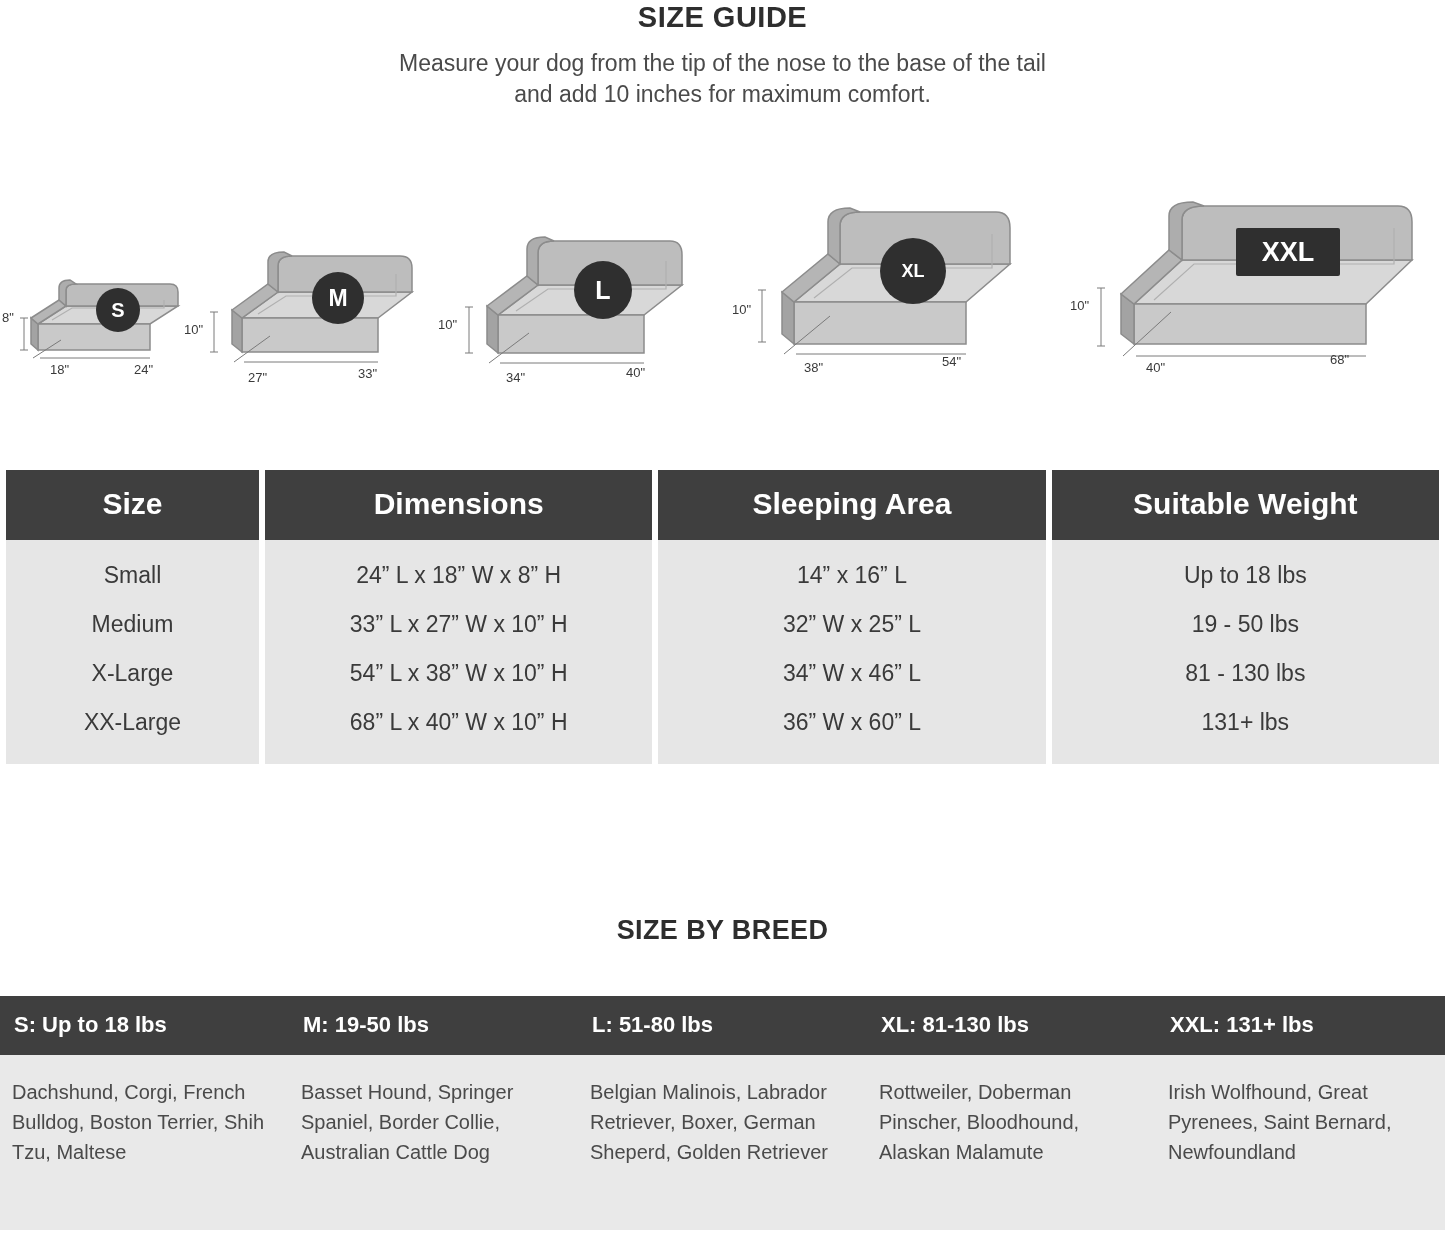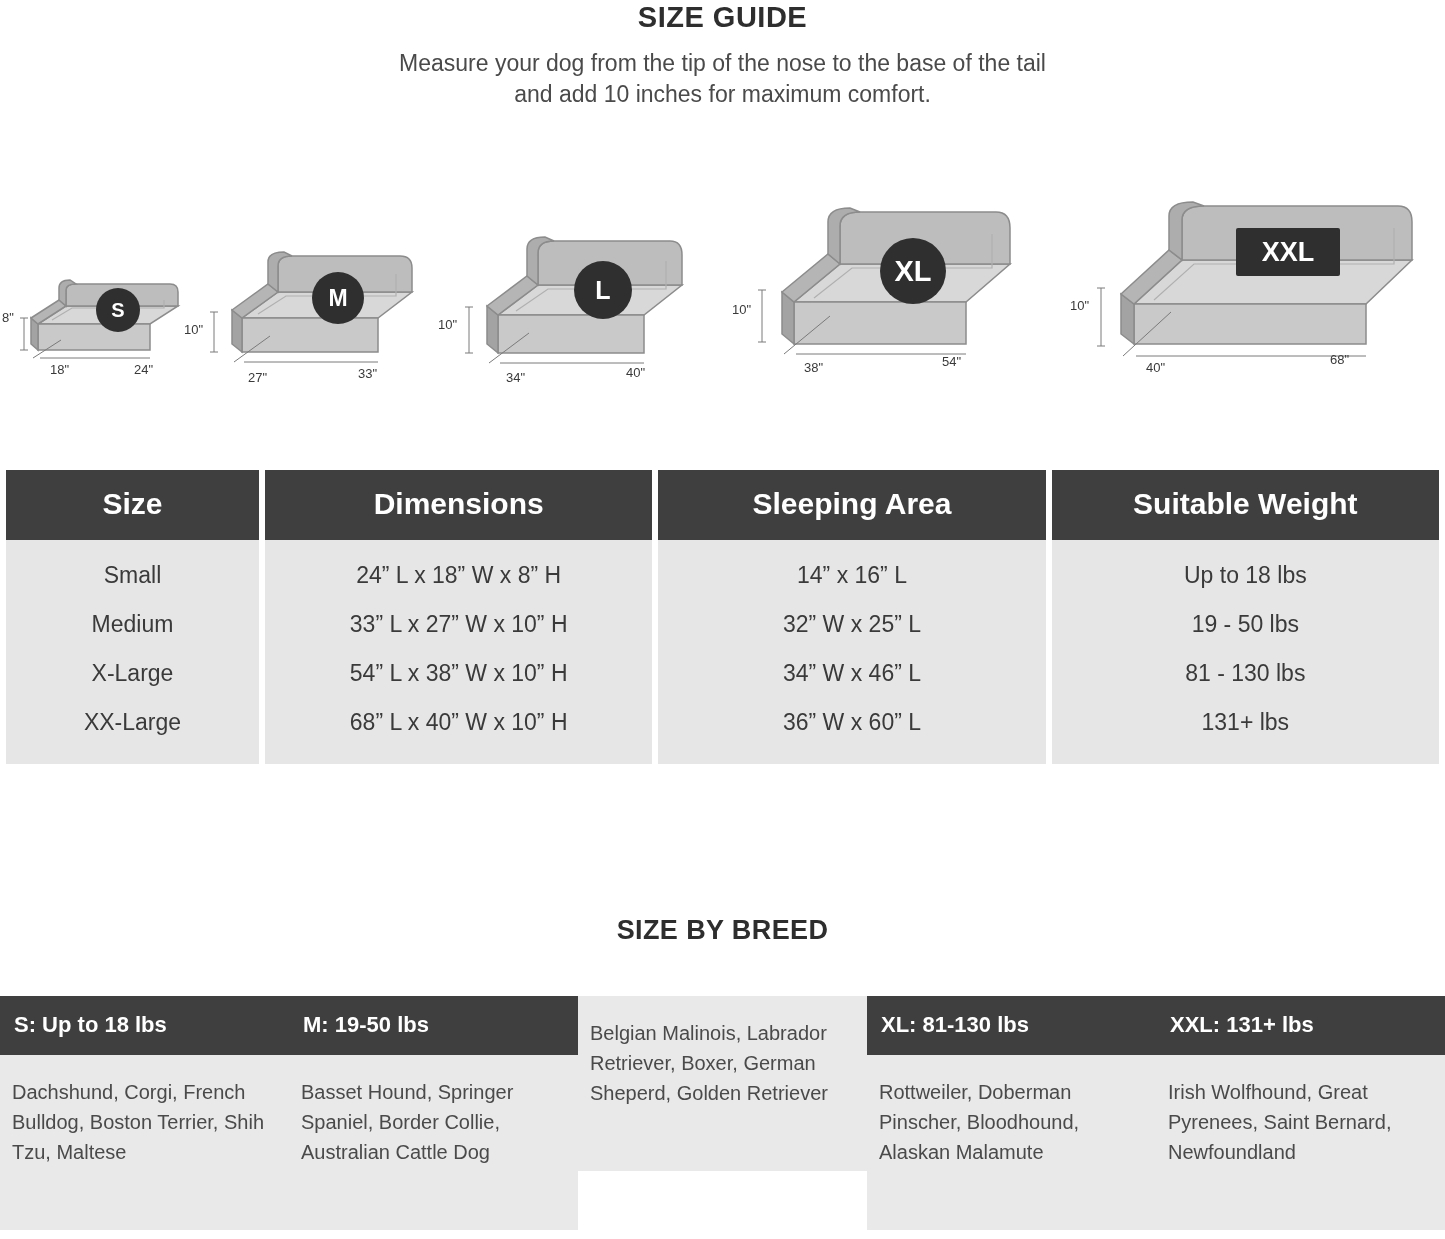--- a/index.html
+++ b/index.html
@@ -239,21 +239,21 @@
     <div class="bed-svg-wrap" style="width:290px;height:190px;">
       <svg width="290" height="190" viewBox="0 0 290 190">
         <polygon points="66,100 112,62 282,62 238,100" fill="#d8d8d8" stroke="#8c8c8c" stroke-width="1.5"></polygon>
         <path d="M66,100 L66,142 L238,142 L238,100 Z" fill="#c9c9c9" stroke="#8c8c8c" stroke-width="1.5"></path>
         <path d="M112,62 L112,24 Q112,10 132,10 L268,10 Q282,10 282,26 L282,62 Z" fill="#bdbdbd" stroke="#8c8c8c" stroke-width="1.5"></path>
         <path d="M66,100 L66,142 L54,132 L54,90 Z" fill="#a3a3a3" stroke="#8c8c8c" stroke-width="1.5"></path>
         <path d="M54,90 L100,52 L112,62 L66,100 Z" fill="#b5b5b5" stroke="#8c8c8c" stroke-width="1.5"></path>
         <path d="M100,52 L100,20 Q100,6 122,6 L132,10 Q112,10 112,24 L112,62 Z" fill="#adadad" stroke="#8c8c8c" stroke-width="1.5"></path>
         <path d="M86,96 L124,66 L264,66 L264,32" fill="none" stroke="#b0b0b0" stroke-width="1.2"></path>
       </svg>
-      <div class="badge circle" style="left:152px; top:36px; width:66px; height:66px; font-size:29px;">
+      <div class="badge circle" style="left:152px; top:36px; width:66px; height:66px; font-size:18px;">
         <span>XL</span>
       </div>
     </div>
     <svg width="290" height="82" viewBox="0 0 290 82" style="position:absolute; left:0; top:78px;">
       <line x1="34" y1="10" x2="34" y2="62" stroke="#7a7a7a" stroke-width="1"></line>
       <line x1="30" y1="10" x2="38" y2="10" stroke="#7a7a7a" stroke-width="1"></line>
       <line x1="30" y1="62" x2="38" y2="62" stroke="#7a7a7a" stroke-width="1"></line>
       <line x1="56" y1="74" x2="102" y2="36" stroke="#7a7a7a" stroke-width="1"></line>
       <line x1="68" y1="74" x2="238" y2="74" stroke="#7a7a7a" stroke-width="1"></line>
     </svg>
@@ -334,20 +334,21 @@
 <div class="breed-row">
   <div class="breed-col">
     <div class="breed-head">S: Up to 18 lbs</div>
     <div class="breed-body">Dachshund, Corgi, French Bulldog, Boston Terrier, Shih Tzu, Maltese</div>
   </div>
   <div class="breed-col">
     <div class="breed-head">M: 19-50 lbs</div>
     <div class="breed-body">Basset Hound, Springer Spaniel, Border Collie, Australian Cattle Dog</div>
   </div>
   <div class="breed-col">
+    <div class="breed-head">L: 51-80 lbs</div>
     <div class="breed-body">Belgian Malinois, Labrador Retriever, Boxer, German Sheperd, Golden Retriever</div>
   </div>
   <div class="breed-col">
     <div class="breed-head">XL: 81-130 lbs</div>
     <div class="breed-body">Rottweiler, Doberman Pinscher, Bloodhound, Alaskan Malamute</div>
   </div>
   <div class="breed-col">
     <div class="breed-head">XXL: 131+ lbs</div>
     <div class="breed-body">Irish Wolfhound, Great Pyrenees, Saint Bernard, Newfoundland</div>
   </div>

